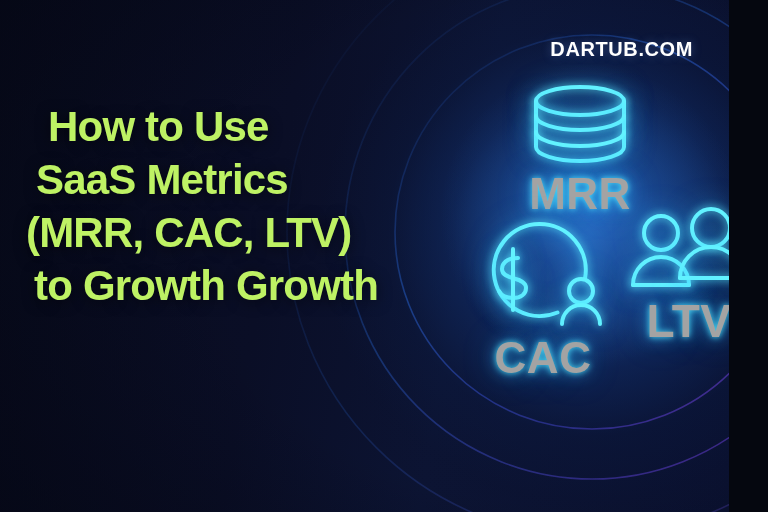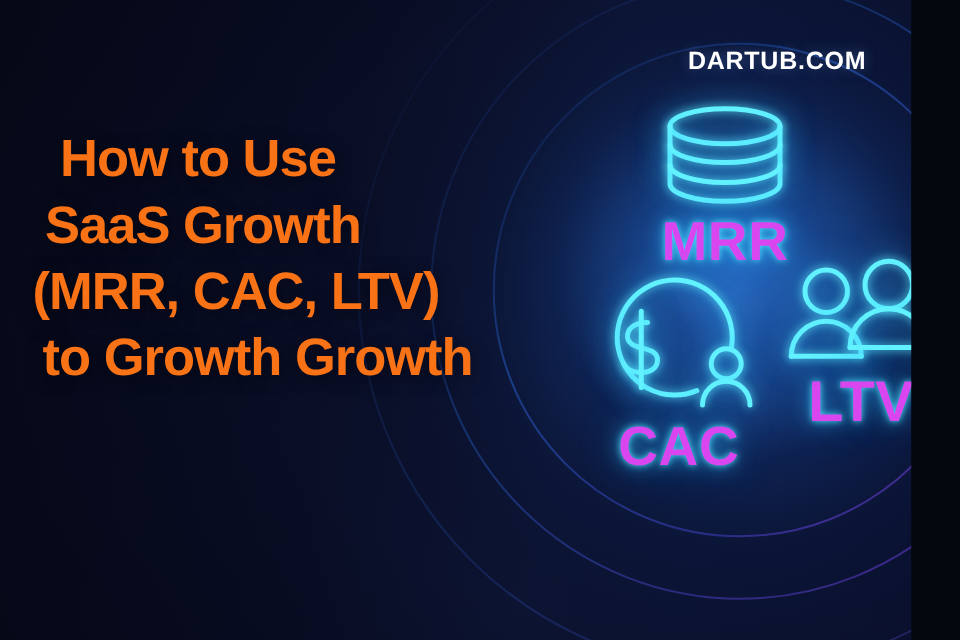--- a/index.html
+++ b/index.html
@@ -69,38 +69,38 @@
     text-shadow: 0 0 10px rgba(120,170,255,0.35);
     white-space: nowrap;
   }
 
   
   .headline {
     position: absolute;
     left: 26px;
     top: 100px;
     width: 400px;
-    color: #f97316;
+    color: #bef264;
     font-size: 42px;
     line-height: 53px;
     font-weight: 700;
     letter-spacing: -0.8px;
     text-shadow: 0 2px 14px rgba(0,0,0,0.55);
   }
   .headline .l1 { padding-left: 22px; }
   .headline .l2 { padding-left: 10px; }
   .headline .l3 { padding-left: 0px; }
   .headline .l4 { padding-left: 8px; }
 
   
   .cluster { position: absolute; inset: 0; }
 
   .metric { position: absolute; text-align: center; }
   .metric .label {
-    color: #d946ef;
+    color: #a3a3a3;
     font-weight: 700;
     letter-spacing: 0.5px;
     line-height: 1;
     text-shadow:
       0 0 6px rgba(80,230,255,0.95),
       0 0 16px rgba(50,190,255,0.75),
       0 0 34px rgba(30,150,255,0.45);
   }
   .metric svg { display: block; overflow: visible; }
   .neon {
@@ -155,21 +155,21 @@
   </svg>
 
   <div class="bg-glow"></div>
   <div class="bg-glow-tight"></div>
   <div class="bg-vignette"></div>
 
   <div class="logo">DARTUB.COM</div>
 
   <div class="headline">
     <div class="l1">How to Use</div>
-    <div class="l2">SaaS Growth</div>
+    <div class="l2">SaaS Metrics</div>
     <div class="l3">(MRR, CAC, LTV)</div>
     <div class="l4">to Growth Growth</div>
   </div>
 
   <div class="cluster">
 
     <div class="metric" id="metric-mrr">
       <svg width="176" height="82" viewBox="0 0 176 82">
         <ellipse class="neon" cx="88" cy="17" rx="44" ry="14"></ellipse>
         <path class="neon" d="M44 17 V63 A44 14 0 0 0 132 63 V17"></path>

